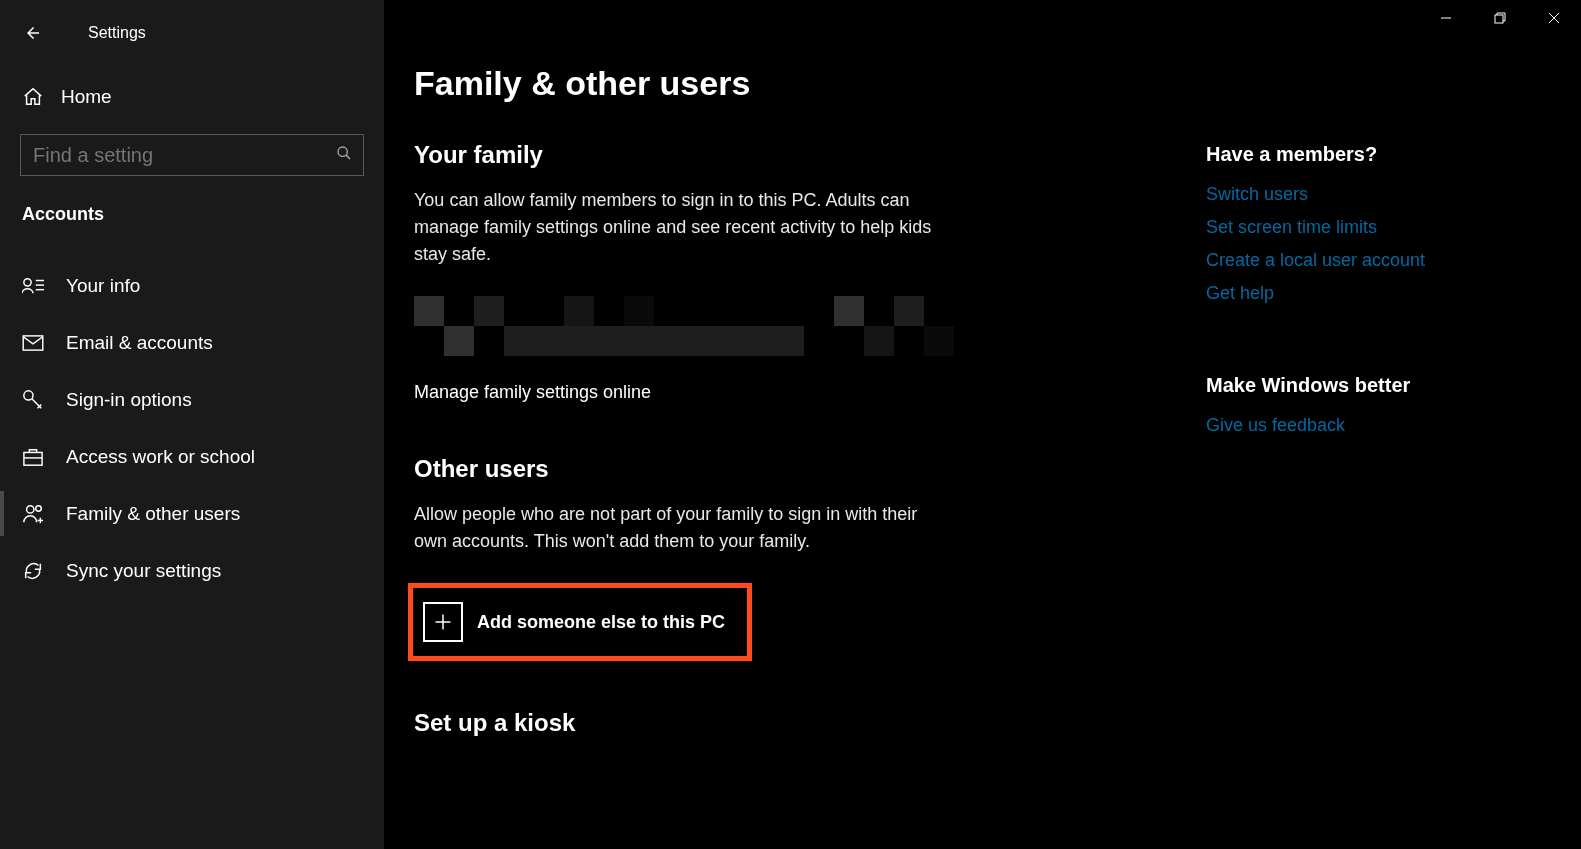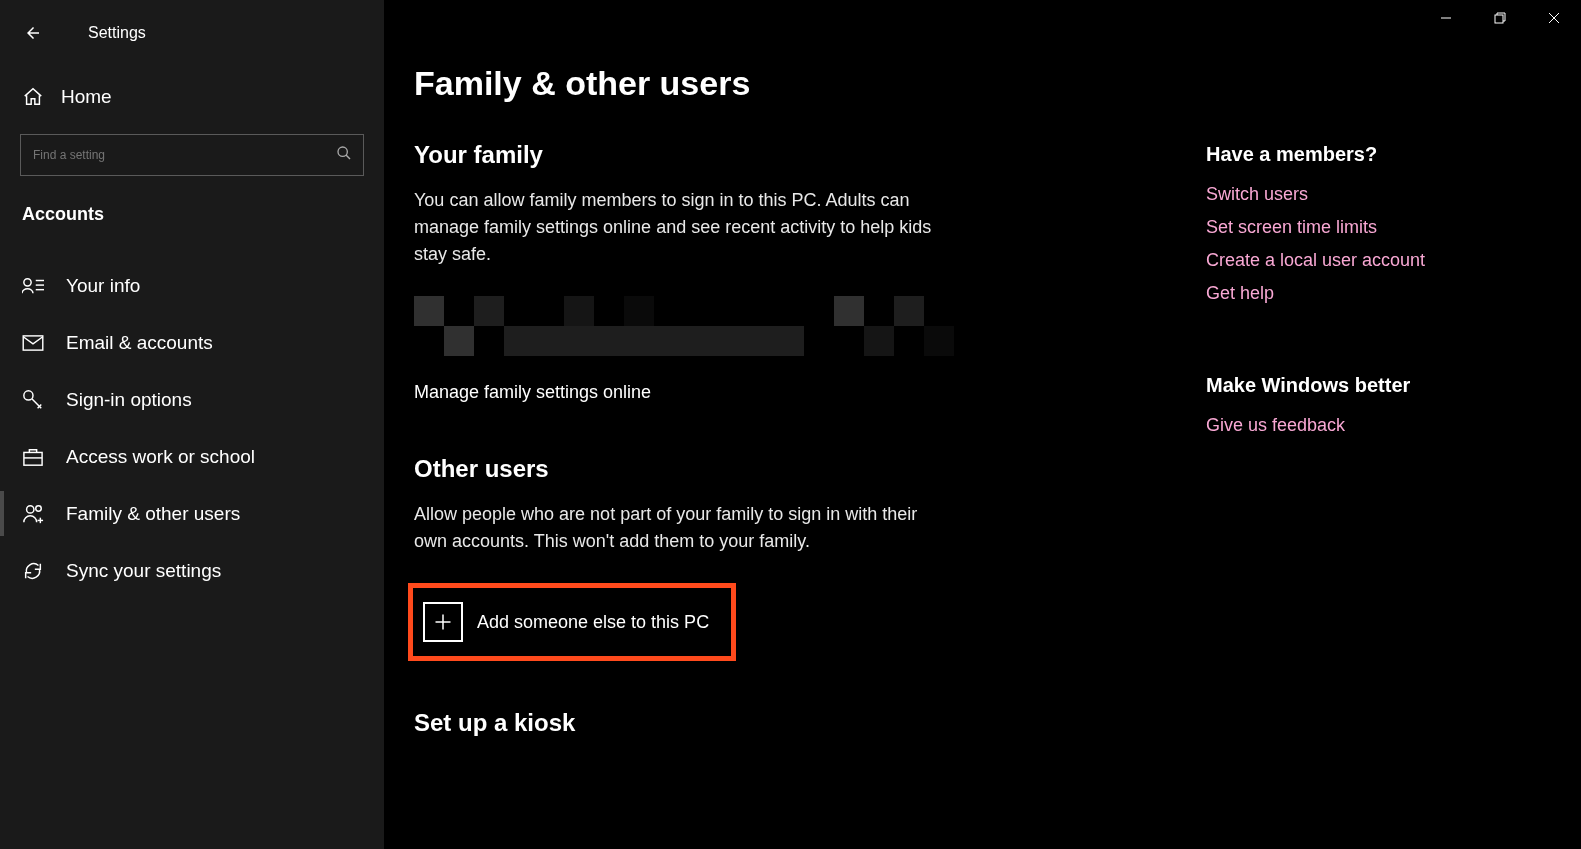--- a/index.html
+++ b/index.html
@@ -43,21 +43,21 @@
   .search-wrap {
     margin: 16px 20px 0 20px;
   }
   .search {
     width: 100%;
     height: 42px;
     background: #1a1a1a;
     border: 1px solid #5a5a5a;
     color: #aaa;
     padding: 0 38px 0 12px;
-    font-size: 12px;
+    font-size: 20px;
   }
   .search-wrap { position: relative; }
   .search-icon {
     position: absolute;
     right: 12px;
     top: 50%;
     transform: translateY(-50%);
     color: #aaa;
   }
 
@@ -149,20 +149,21 @@
   .add-label { font-size: 18px; }
 
   .highlight {
     border: 5px solid #ff4a1c;
     padding: 14px 22px 14px 10px;
     display: inline-flex;
     align-items: center;
     gap: 14px;
     cursor: pointer;
     margin: 0 0 24px -6px;
+    font-weight: bold;
   }
   .highlight .plus-box { width: 40px; height: 40px; }
 
   .redacted {
     width: 540px;
     height: 60px;
     margin-bottom: 26px;
     display: grid;
     grid-template-columns: repeat(18, 1fr);
     grid-template-rows: repeat(2, 1fr);
@@ -180,21 +181,21 @@
   }
 
   .col-right .q-heading {
     font-size: 20px;
     font-weight: 600;
     margin-bottom: 18px;
     margin-top: 2px;
     color:#fff;
   }
   .side-link {
-    color: #f9a8d4;
+    color: #0369a1;
     font-size: 18px;
     margin-bottom: 12px;
     cursor: pointer;
   }
 
   .spacer { height: 52px; }
 
   .icon { flex-shrink: 0; display:flex; align-items:center; justify-content:center; width:22px; height:22px; }
 
 </style>

